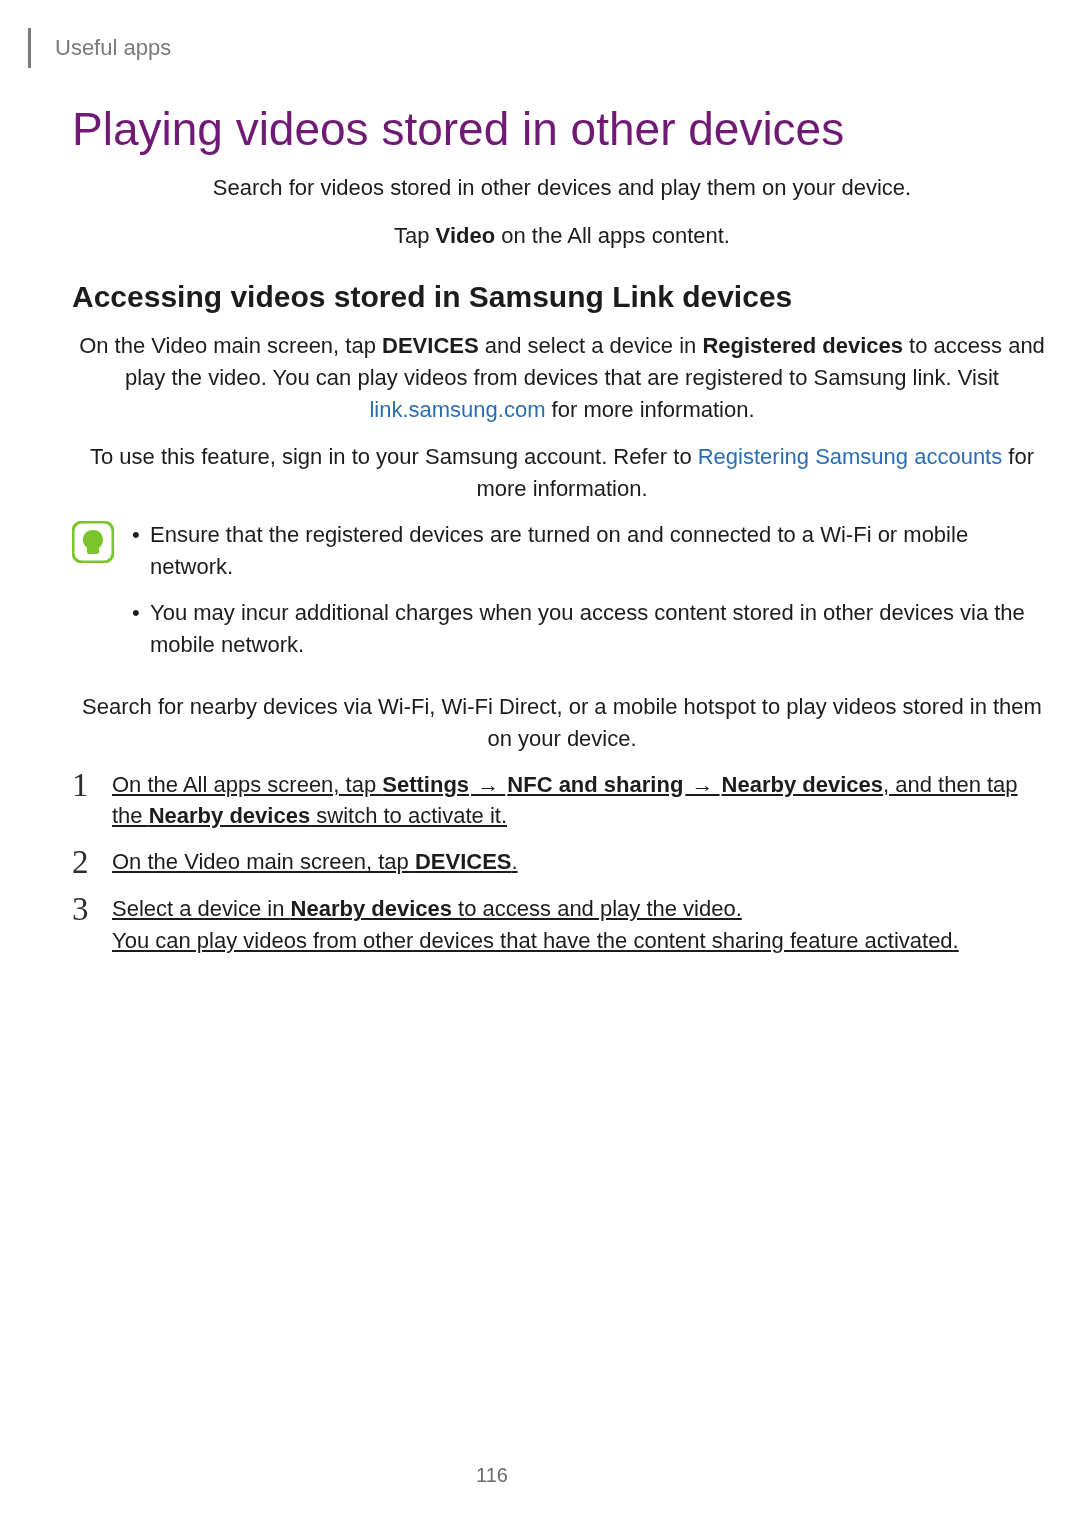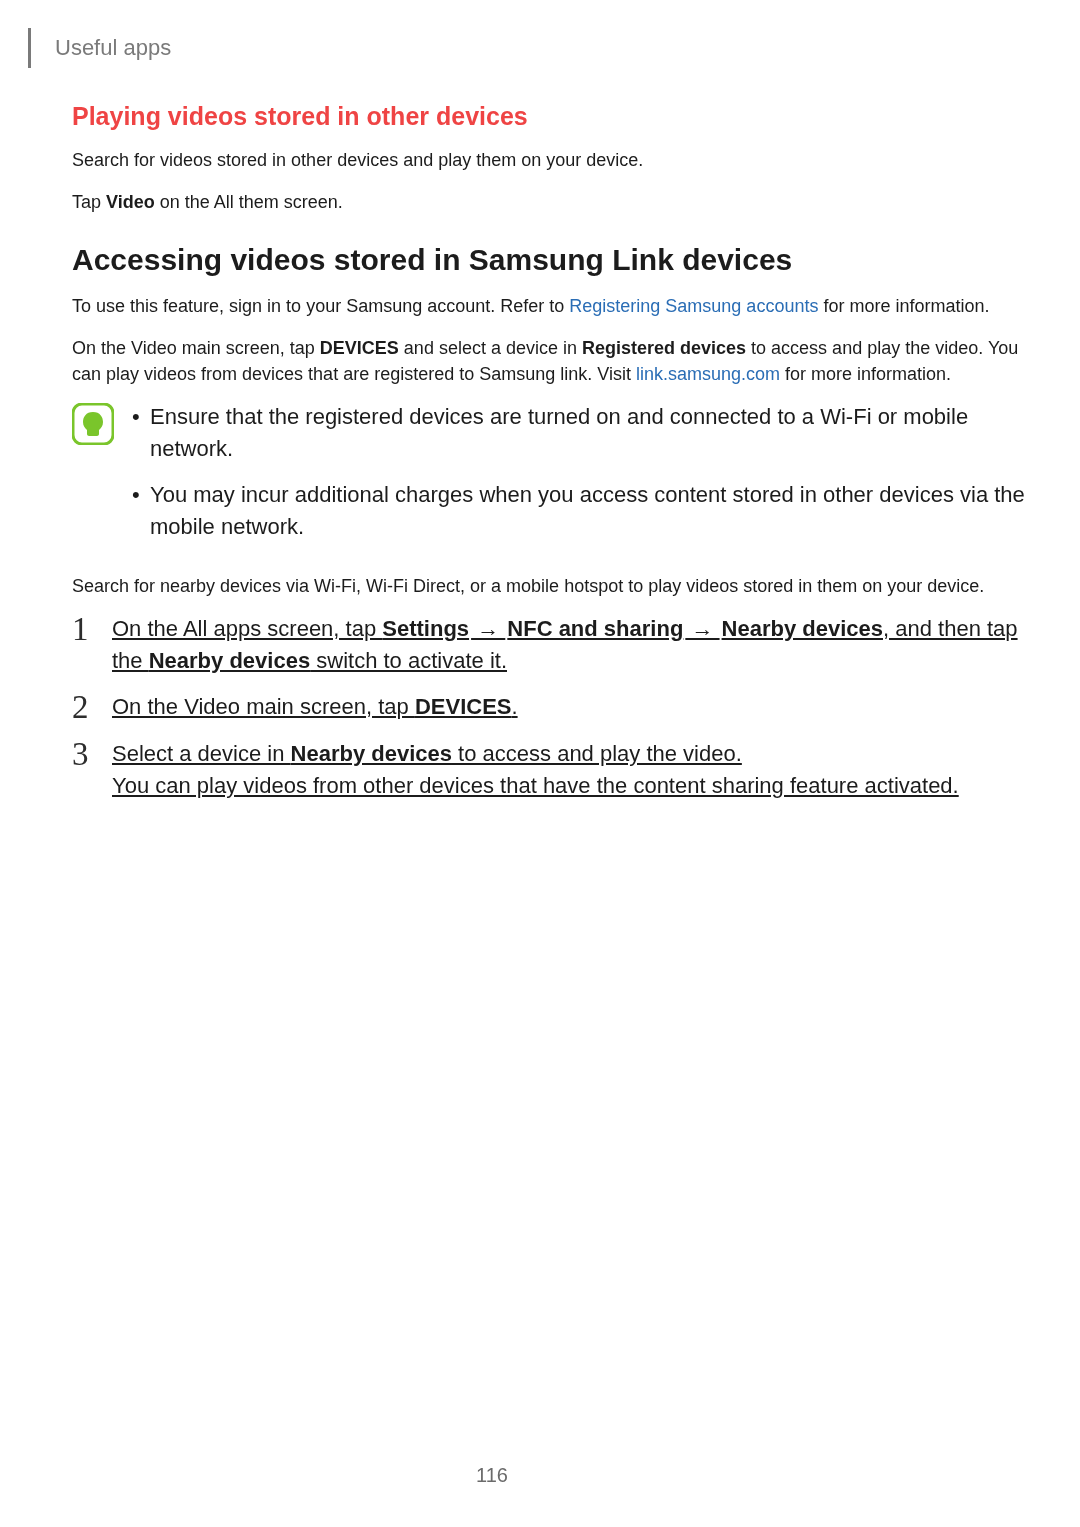--- a/index.html
+++ b/index.html
@@ -27,30 +27,31 @@
     height: 40px;
     background: #7a7a7a;
     margin-right: 24px;
     margin-left: -44px;
   }
   .header-text {
     font-size: 22px;
     color: #7a7a7a;
   }
   h1.section-title {
-    color: #ef4444;
-    font-weight: 700;
-    font-size: 25px;
+    color: #701a75;
+    font-weight: 400;
+    font-size: 46px;
     margin: 30px 0 14px 0;
   }
   p.body {
-    font-size: 18px;
+    font-size: 22px;
     line-height: 1.45;
     margin: 16px 0 10px 0;
     color: #1c1c1c;
+    text-align: center;
   }
   .bold { font-weight: 700; }
   a.link {
     color: #2a6db5;
     text-decoration: none;
   }
   h2.subsection {
     font-size: 30px;
     font-weight: 700;
     margin: 28px 0 10px 0;
@@ -126,31 +127,31 @@
 
   <div class="header-row">
     <div class="header-marker"></div>
     <div class="header-text">Useful apps</div>
   </div>
 
   <h1 class="section-title">Playing videos stored in other devices</h1>
 
   <p class="body">Search for videos stored in other devices and play them on your device.</p>
   <p class="body">
-    <span>Tap </span><span class="bold">Video</span><span> on the All them screen.</span>
+    <span>Tap </span><span class="bold">Video</span><span> on the All apps content.</span>
   </p>
 
   <h2 class="subsection">Accessing videos stored in Samsung Link devices</h2>
 
   <p class="body">
-    <span>To use this feature, sign in to your Samsung account. Refer to </span><a class="link" href="#">Registering Samsung accounts</a><span> for more information.</span>
+    <span>On the Video main screen, tap </span><span class="bold">DEVICES</span><span> and select a device in </span><span class="bold">Registered devices</span><span> to access and play the video. You can play videos from devices that are registered to Samsung link. Visit </span><a class="link" href="#">link.samsung.com</a><span> for more information.</span>
   </p>
 
   <p class="body">
-    <span>On the Video main screen, tap </span><span class="bold">DEVICES</span><span> and select a device in </span><span class="bold">Registered devices</span><span> to access and play the video. You can play videos from devices that are registered to Samsung link. Visit </span><a class="link" href="#">link.samsung.com</a><span> for more information.</span>
+    <span>To use this feature, sign in to your Samsung account. Refer to </span><a class="link" href="#">Registering Samsung accounts</a><span> for more information.</span>
   </p>
 
   <div class="note-block">
     <div class="note-icon">
       <svg viewBox="0 0 42 42" width="42" height="42">
         <rect x="1" y="1" width="40" height="40" rx="9" ry="9" fill="#ffffff" stroke="#7ac52b" stroke-width="3"></rect>
         <path d="M21 9 C14 9 11 14 11 19 C11 23 13 25 15 27 L15 31 C15 32 16 33 17 33 L25 33 C26 33 27 32 27 31 L27 27 C29 25 31 23 31 19 C31 14 28 9 21 9 Z" fill="#7ac52b"></path>
       </svg>
     </div>
     <div class="note-list">

